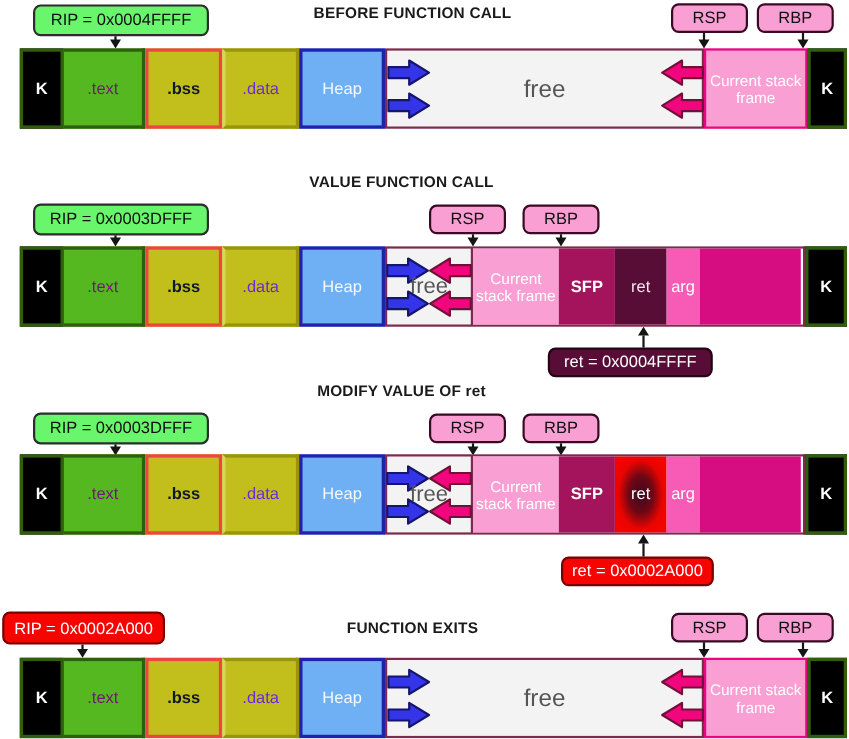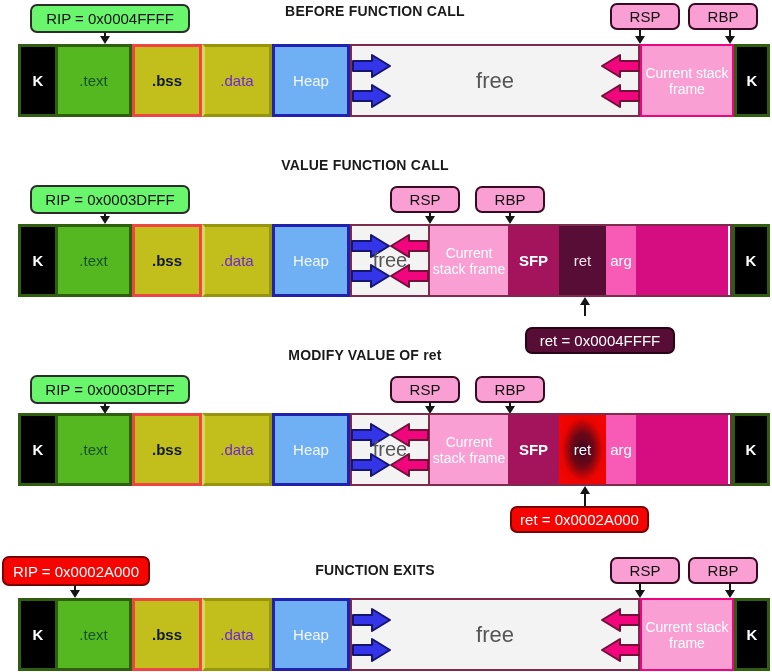--- a/index.html
+++ b/index.html
@@ -6,21 +6,21 @@
   .canvas{position:relative;width:772px;height:672px;background:#fff;overflow:hidden;
           font-family:"Liberation Sans",sans-serif;}
 
   .title{position:absolute;width:300px;text-align:center;font-weight:bold;
          font-size:14px;color:#1a1a1a;letter-spacing:.2px;}
 
   .bar{position:absolute;left:18px;width:752px;height:73px;display:flex;box-sizing:border-box;}
   .seg{box-sizing:border-box;display:flex;align-items:center;justify-content:center;
        font-size:15px;color:#fff;position:relative;}
   .seg-k{background:#000;border:3px solid #2F5E0F;color:#fff;font-weight:bold;}
-  .seg-text{background:#55B820;border:3px solid #2F5E0F;border-left:none;color:#14532d;}
+  .seg-text{background:#55B820;border:3px solid #2F5E0F;border-left:none;color:#701a75;}
   .seg-bss{background:#C2BE1B;border:3px solid #ef4444;color:#0f172a;font-weight:bold;}
   .seg-data{background:#C2BE1B;border:3px solid #97940E;border-left:3px solid #D8D65A;color:#6d28d9;}
   .seg-heap{background:#6FB0F4;border:3px solid #2121AE;color:#F4F8FF;}
   .seg-free{background:#F3F3F3;border:2px solid #7E2A4D;color:#555;font-size:22px;}
   .seg-free.small{font-size:20px;}
   .seg-csf{background:#F99FD3;border:2px solid #E8077F;color:#fff;font-size:14px;
            line-height:16px;text-align:center;padding:0 3px;}
   .stack-wrap{border:2px solid #7E2A4D;border-left:none;display:flex;box-sizing:border-box;}
   .seg-csf2{background:#F99FD3;color:#fff;font-size:14px;line-height:16px;text-align:center;padding:0 2px;}
   .seg-sfp{background:#A3145C;font-weight:bold;}
@@ -128,21 +128,21 @@
         <polygon points="1,8 20,8 20,2 38,13 20,24 20,18 1,18" fill="#3434E8" stroke="#15156E" stroke-width="2" stroke-linejoin="round"></polygon>
       </svg>
     <svg class="garr" style="left:389px;top:233px;" viewBox="0 0 40 26">
         <polygon points="39,8 20,8 20,2 2,13 20,24 20,18 39,18" fill="#F2067E" stroke="#701238" stroke-width="2" stroke-linejoin="round"></polygon>
       </svg>
     <svg class="garr" style="left:389px;top:263px;" viewBox="0 0 40 26">
         <polygon points="39,8 20,8 20,2 2,13 20,24 20,18 39,18" fill="#F2067E" stroke="#701238" stroke-width="2" stroke-linejoin="round"></polygon>
       </svg>
 
     <div class="ptr up" style="left:584px;top:305px;height:11px;"></div>
-    <div class="plabel maroon-label" style="left:525px;top:316px;margin-top:11px;">ret = 0x0004FFFF</div>
+    <div class="plabel maroon-label" style="left:498px;top:316px;">ret = 0x0004FFFF</div>
   </div>
 
   <div>
     <div class="title" style="left:215px;top:347px;">MODIFY VALUE OF ret</div>
 
     <div class="plabel green-label" style="left:30px;top:375px;height:29px;">RIP = 0x0003DFFF</div>
     <div class="ptr down" style="left:104px;top:404px;height:3px;"></div>
 
     <div class="plabel pink-label" style="left:390px;top:376px;">RSP</div>
     <div class="plabel pink-label" style="left:475px;top:376px;">RBP</div>

